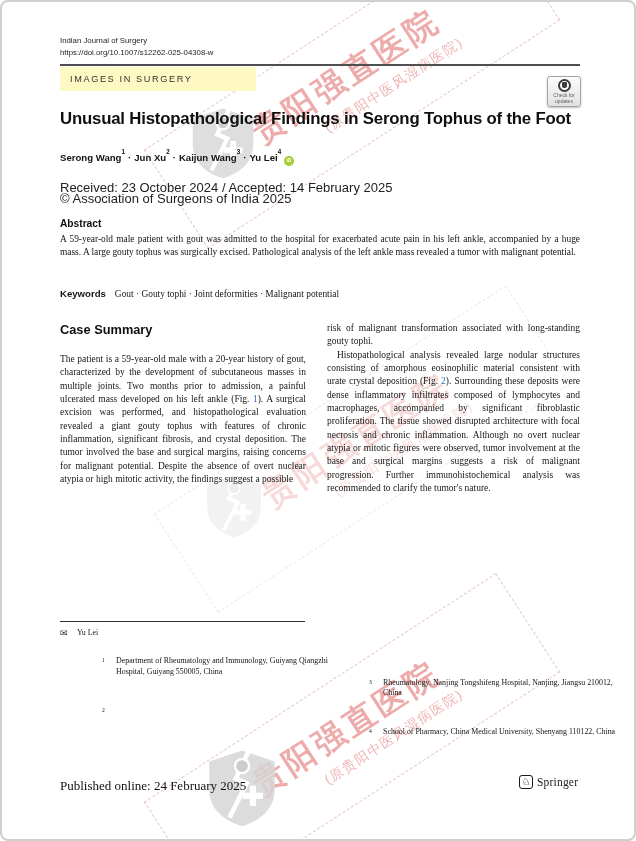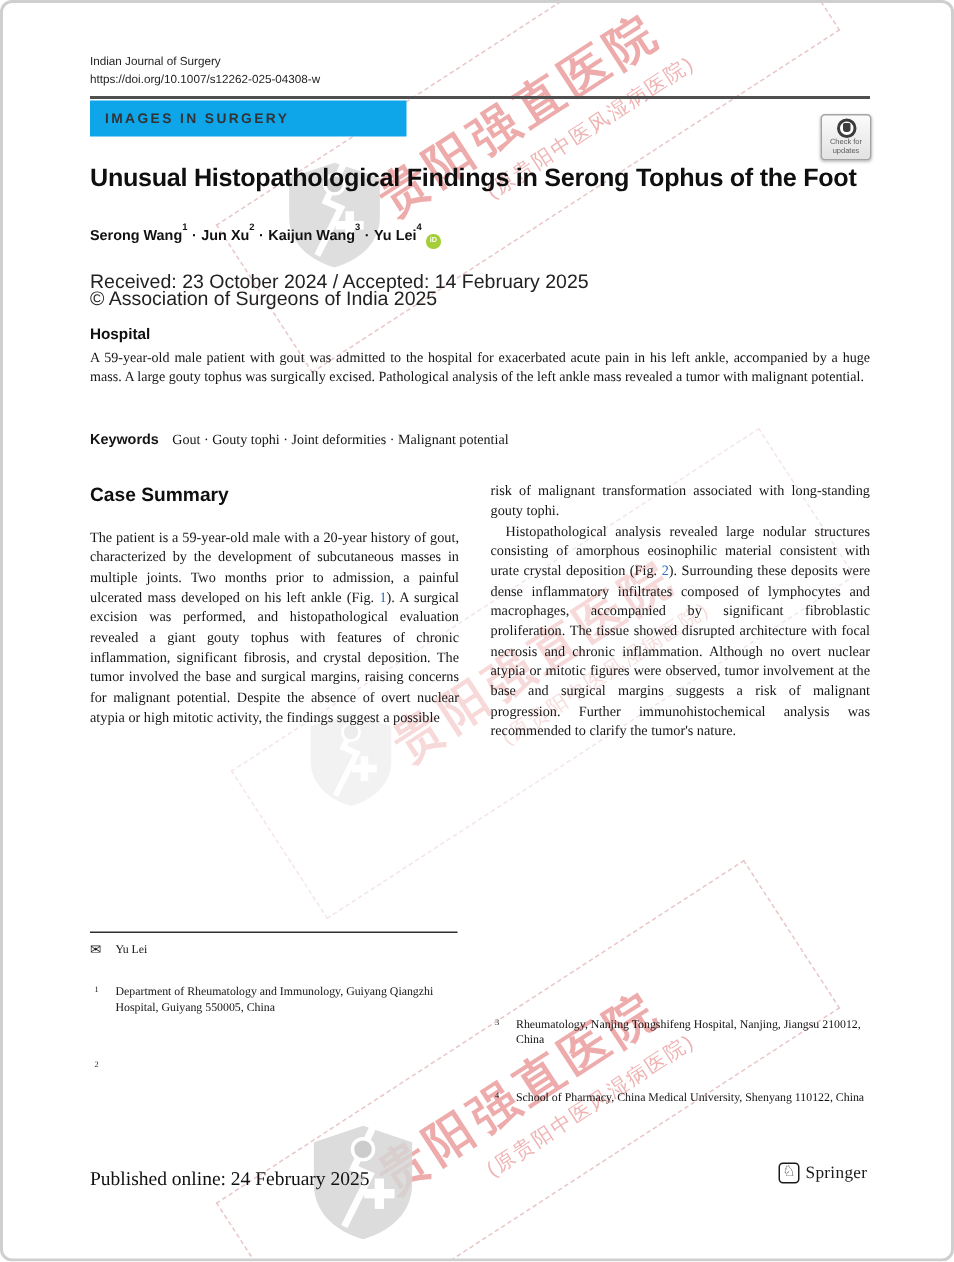--- a/index.html
+++ b/index.html
@@ -26,29 +26,29 @@
   }
   .wm-sub {
     font-family:"Liberation Sans", sans-serif;
     font-size:13.5px; letter-spacing:1.5px; color:rgba(224,102,102,0.5);
     white-space:nowrap; margin-top:2px; padding-left:70px;
   }
   .wm-dim { opacity:0.45; }
   .shield { position:absolute; z-index:1; pointer-events:none; }
 
   
-  .content { position:absolute; inset:0; z-index:2; }
+  .content { position:absolute; inset:0; z-index:2;padding-left:39px; }
   .abs { position:absolute; }
 
   .hdr { left:58px; top:33px; font-size:7.8px; line-height:11.5px; color:#1e1e1e; }
   .top-rule { left:58px; top:62px; width:520px; height:2px; background:#4f4f4f; }
   .banner {
-    left:58px; top:65px; width:211px; height:24px; background:#0ea5e9;
+    left:58px; top:65px; width:196px; height:24px; background:#fef9c3;
     display:flex; align-items:center; padding-left:10px;
-    font-size:9.2px; font-weight:bold; letter-spacing:1.6px; color:#333333;
+    font-size:9.2px; font-weight:normal; letter-spacing:1.6px; color:#333333;
   }
 
   .badge {
     left:545px; top:74px; width:34px; height:31px;
     border:1px solid #a4a4a4; border-radius:3px;
     background:linear-gradient(#fbfbfb,#e2e2e2);
     box-shadow:0 1px 2px rgba(0,0,0,0.25);
     text-align:center; cursor:pointer;
   }
   .badge-circle {
@@ -173,21 +173,21 @@
 
     <div class="abs authors sans">
       <span><span>Serong Wang</span><sup>1</sup></span><span class="asep">·</span><span><span>Jun Xu</span><sup>2</sup></span><span class="asep">·</span><span><span>Kaijun Wang</span><sup>3</sup></span><span class="asep">·</span><span><span>Yu Lei</span><sup>4</sup></span><span class="orcid">iD</span>
     </div>
 
     <div class="abs dates sans">
       <div>Received: 23 October 2024 / Accepted: 14 February 2025</div>
       <div>© Association of Surgeons of India 2025</div>
     </div>
 
-    <div class="abs abs-head sans">Hospital</div>
+    <div class="abs abs-head sans">Abstract</div>
     <div class="abs abs-text">A 59-year-old male patient with gout was admitted to the hospital for exacerbated acute pain in his left ankle, accompanied by a huge mass. A large gouty tophus was surgically excised. Pathological analysis of the left ankle mass revealed a tumor with malignant potential.</div>
 
     <div class="abs kw">
       <span class="kw-head">Keywords</span><span>Gout · Gouty tophi · Joint deformities · Malignant potential</span>
     </div>
 
     <div class="abs case-head sans">Case Summary</div>
 
     <div class="abs col col-left">
       <p><span>The patient is a 59-year-old male with a 20-year history of gout, characterized by the development of subcutaneous masses in multiple joints. Two months prior to admission, a painful ulcerated mass developed on his left ankle (Fig. </span><span class="figlink">1</span><span>). A surgical excision was performed, and histopathological evaluation revealed a giant gouty tophus with features of chronic inflammation, significant fibrosis, and crystal deposition. The tumor involved the base and surgical margins, raising concerns for malignant potential. Despite the absence of overt nuclear atypia or high mitotic activity, the findings suggest a possible</span></p>

